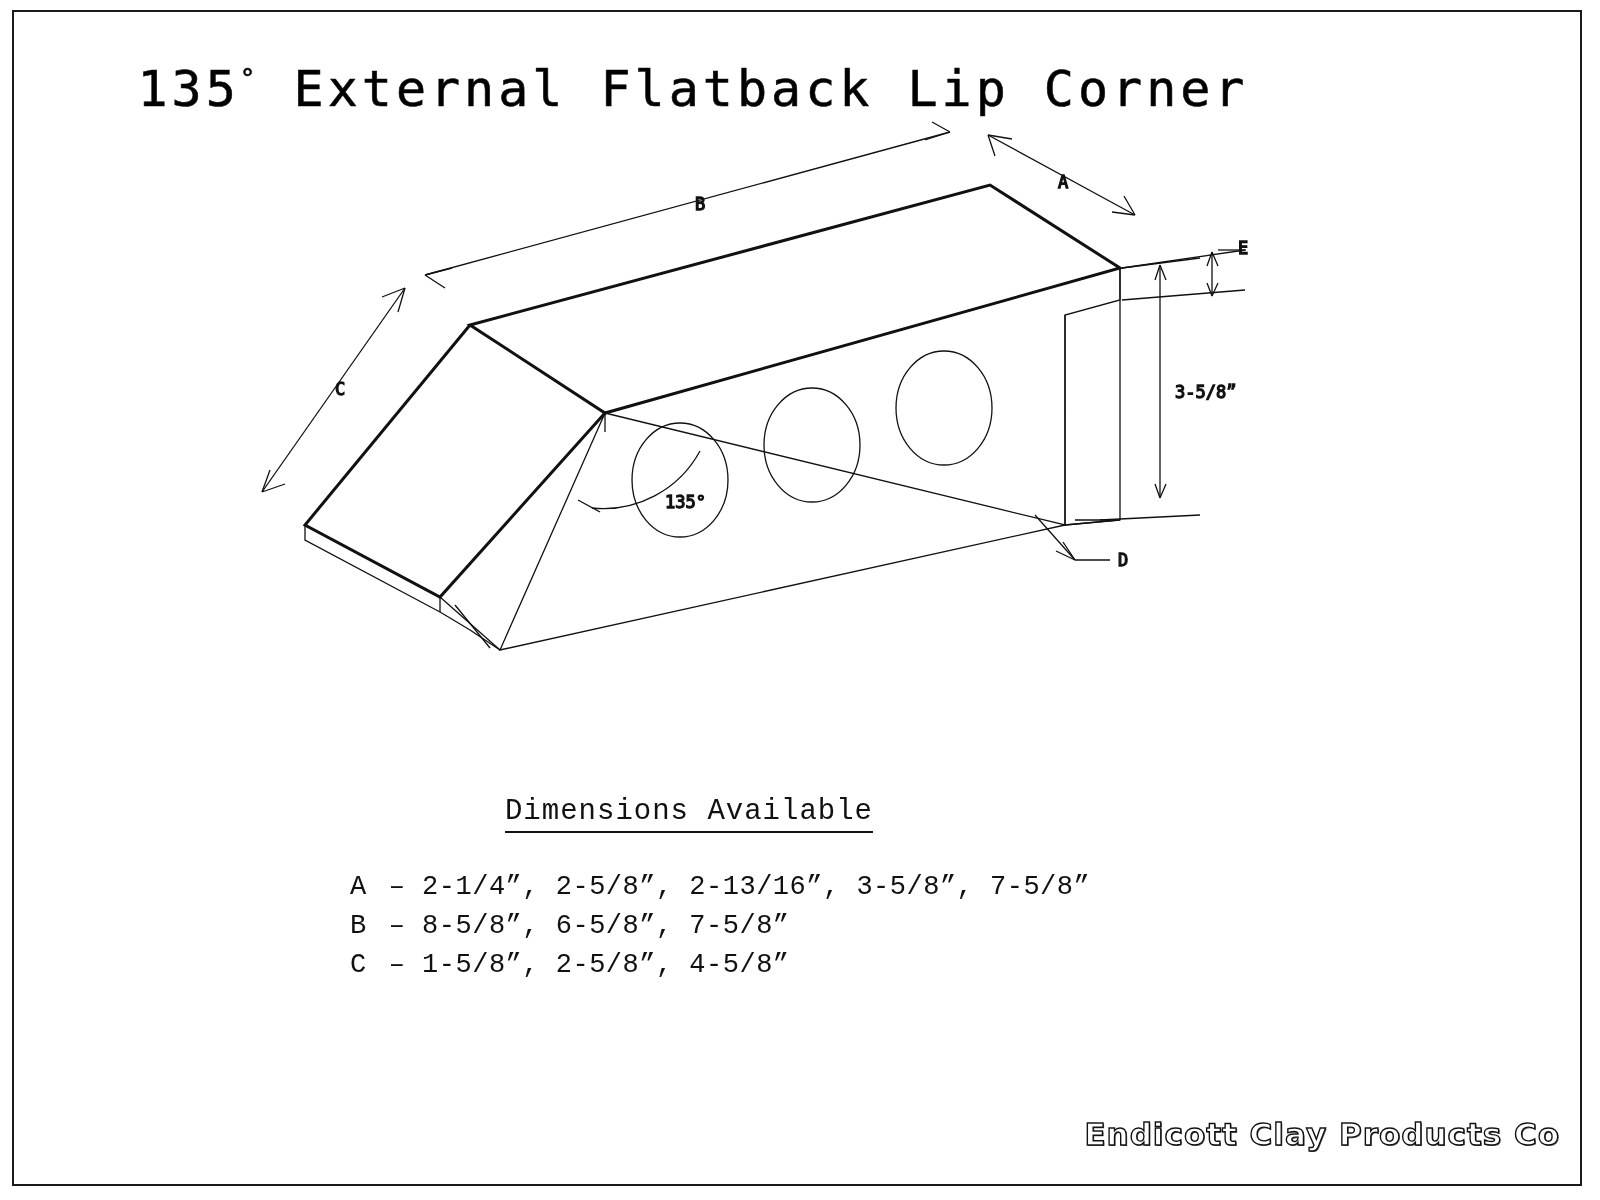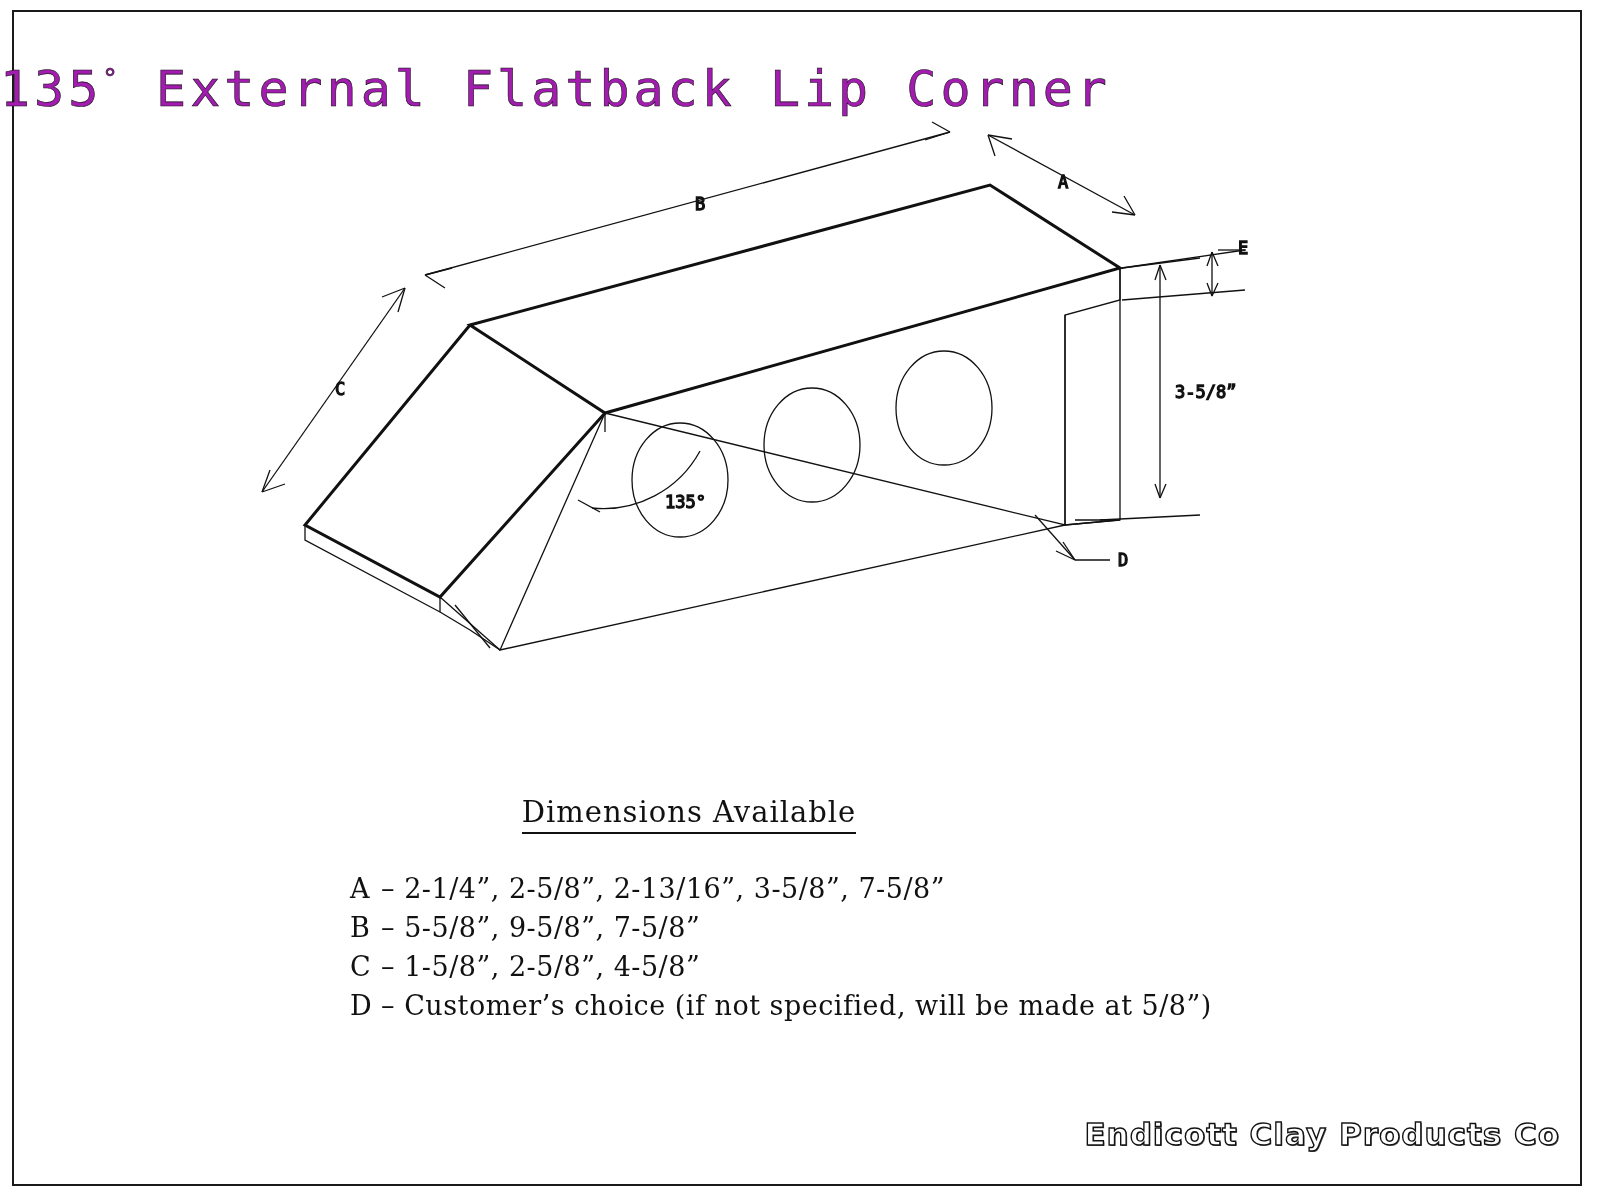--- a/index.html
+++ b/index.html
@@ -22,41 +22,42 @@
     width: 1570px;
     height: 1176px;
     border: 2px solid #1a1a1a;
     box-sizing: border-box;
   }
   #title {
     position: absolute;
     left: 0;
     top: 60px;
     width: 1386px;
-    text-align: left;
+    text-align: center;
     font-family: "DejaVu Sans Mono", monospace;
     font-size: 50px;
     letter-spacing: 4px;
-    color: #a21caf;
+    color: #000000;
     -webkit-text-stroke: 0.6px #111;
   }
   #title .deg {
     font-size: 26px;
     vertical-align: super;
   }
   #drawing {
     position: absolute;
     left: 0;
     top: 0;
   }
   #dims-block {
     position: absolute;
     left: 0;
     top: 795px;
     width: 1378px;
+    font-family: Liberation Mono, monospace;
   }
   #dims-title {
     text-align: center;
     font-size: 29px;
     color: #111;
     letter-spacing: 1px;
   }
   #dims-title span {
     border-bottom: 2px solid #111;
     padding-bottom: 3px;
@@ -208,30 +209,25 @@
     </div>
     <ul id="dims-list">
       <li>
         <span class="key">A</span>
         <span>–</span>
         <span>2-1/4”,  2-5/8”,  2-13/16”,  3-5/8”,  7-5/8”</span>
       </li>
       <li>
         <span class="key">B</span>
         <span>–</span>
-        <span>5-5/8”,  9-5/8”,  7-5/8”</span>
+        <span>8-5/8”,  6-5/8”,  7-5/8”</span>
       </li>
       <li>
         <span class="key">C</span>
         <span>–</span>
         <span>1-5/8”,  2-5/8”,  4-5/8”</span>
       </li>
-      <li>
-        <span class="key">D</span>
-        <span>–</span>
-        <span>Customer’s choice (if not specified, will be made at 5/8”)</span>
-      </li>
     </ul>
   </div>
 
   <div id="logo">Endicott Clay Products Co</div>
 
 </div>
 
 </body></html>

